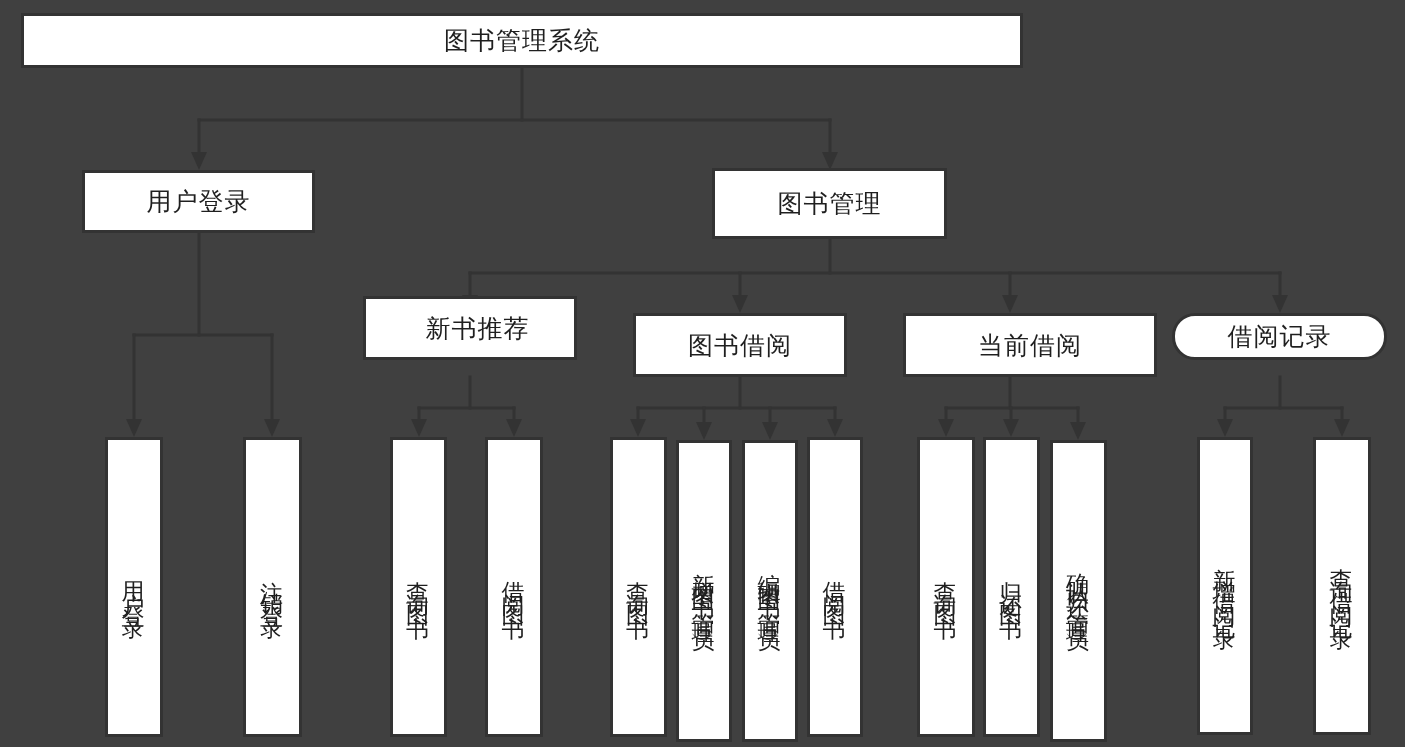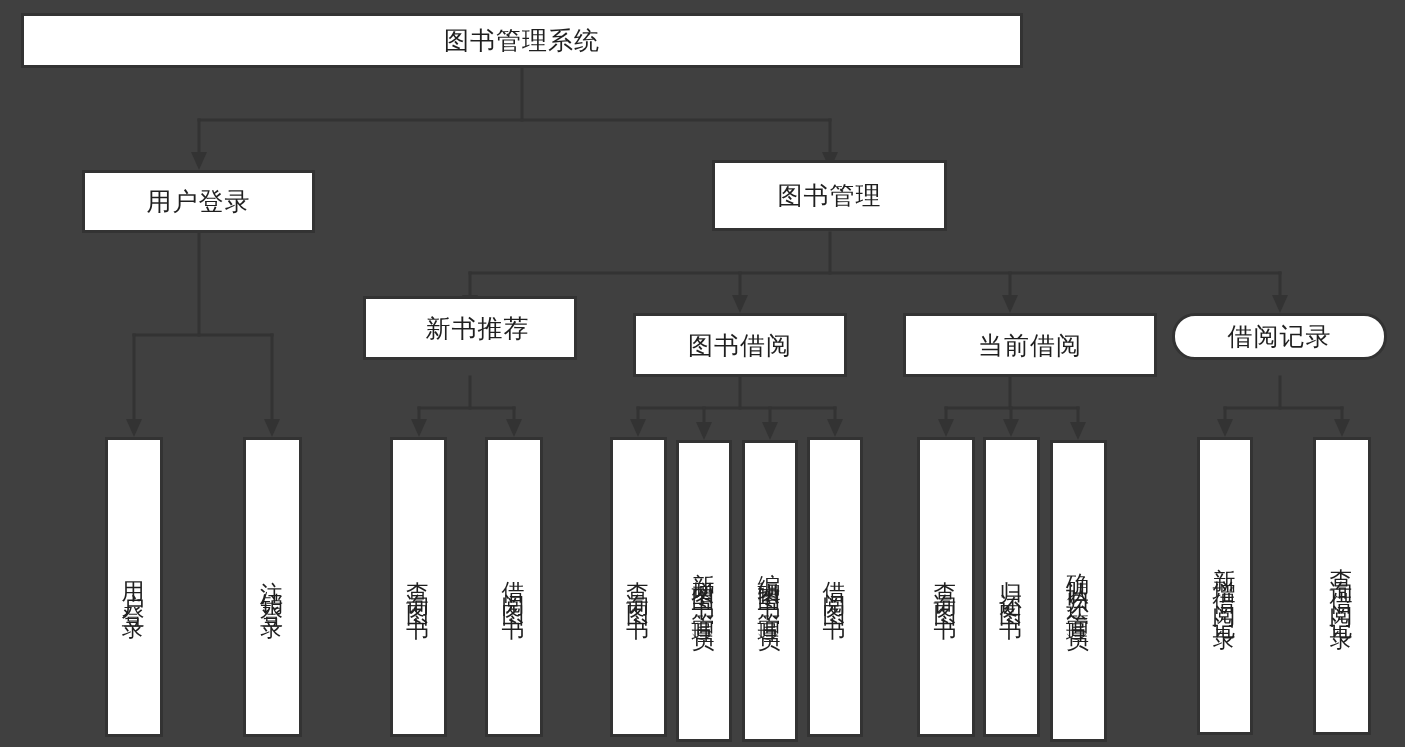--- a/index.html
+++ b/index.html
@@ -108,21 +108,21 @@
     </g>
   </svg>
 
   <div class="node" style="left:21px;top:13px;width:1002px;height:55px;">
     <span>图书管理系统</span>
   </div>
 
   <div class="node" style="left:82px;top:170px;width:233px;height:63px;">
     <span>用户登录</span>
   </div>
-  <div class="node" style="left:712px;top:160px;width:235px;height:71px;">
+  <div class="node" style="left:712px;top:168px;width:235px;height:71px;">
     <span>图书管理</span>
   </div>
 
   <div class="node" style="left:363px;top:296px;width:214px;height:64px;padding-left:15px;">
     <span>新书推荐</span>
   </div>
   <div class="node" style="left:633px;top:313px;width:214px;height:64px;">
     <span>图书借阅</span>
   </div>
   <div class="node" style="left:903px;top:313px;width:254px;height:64px;">

